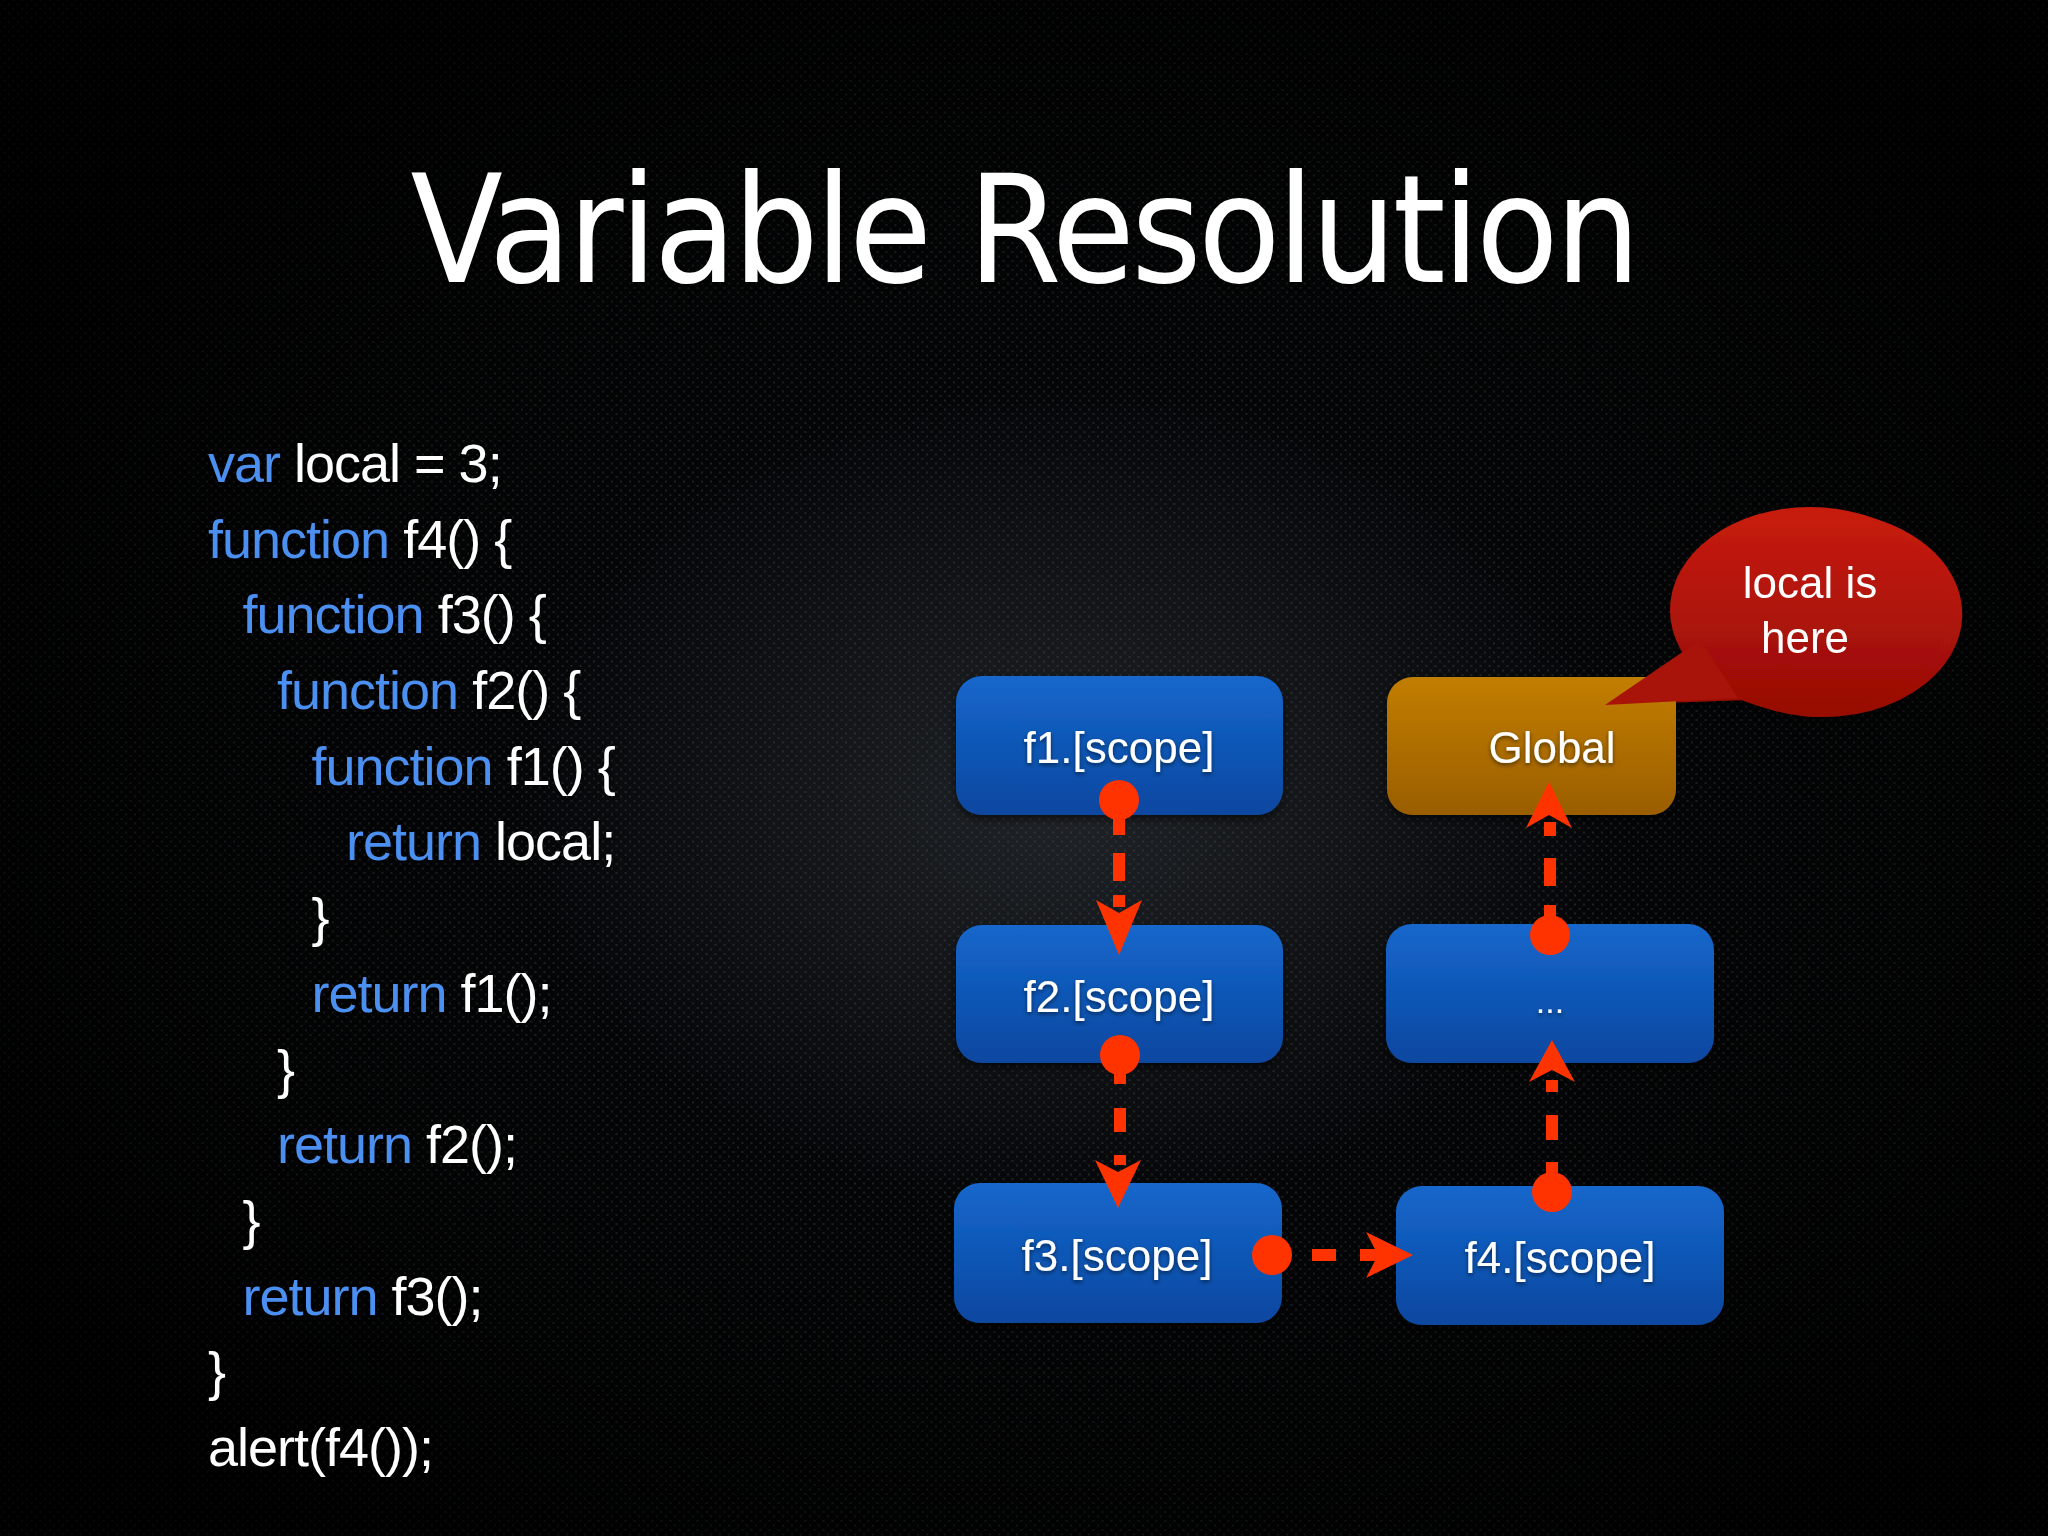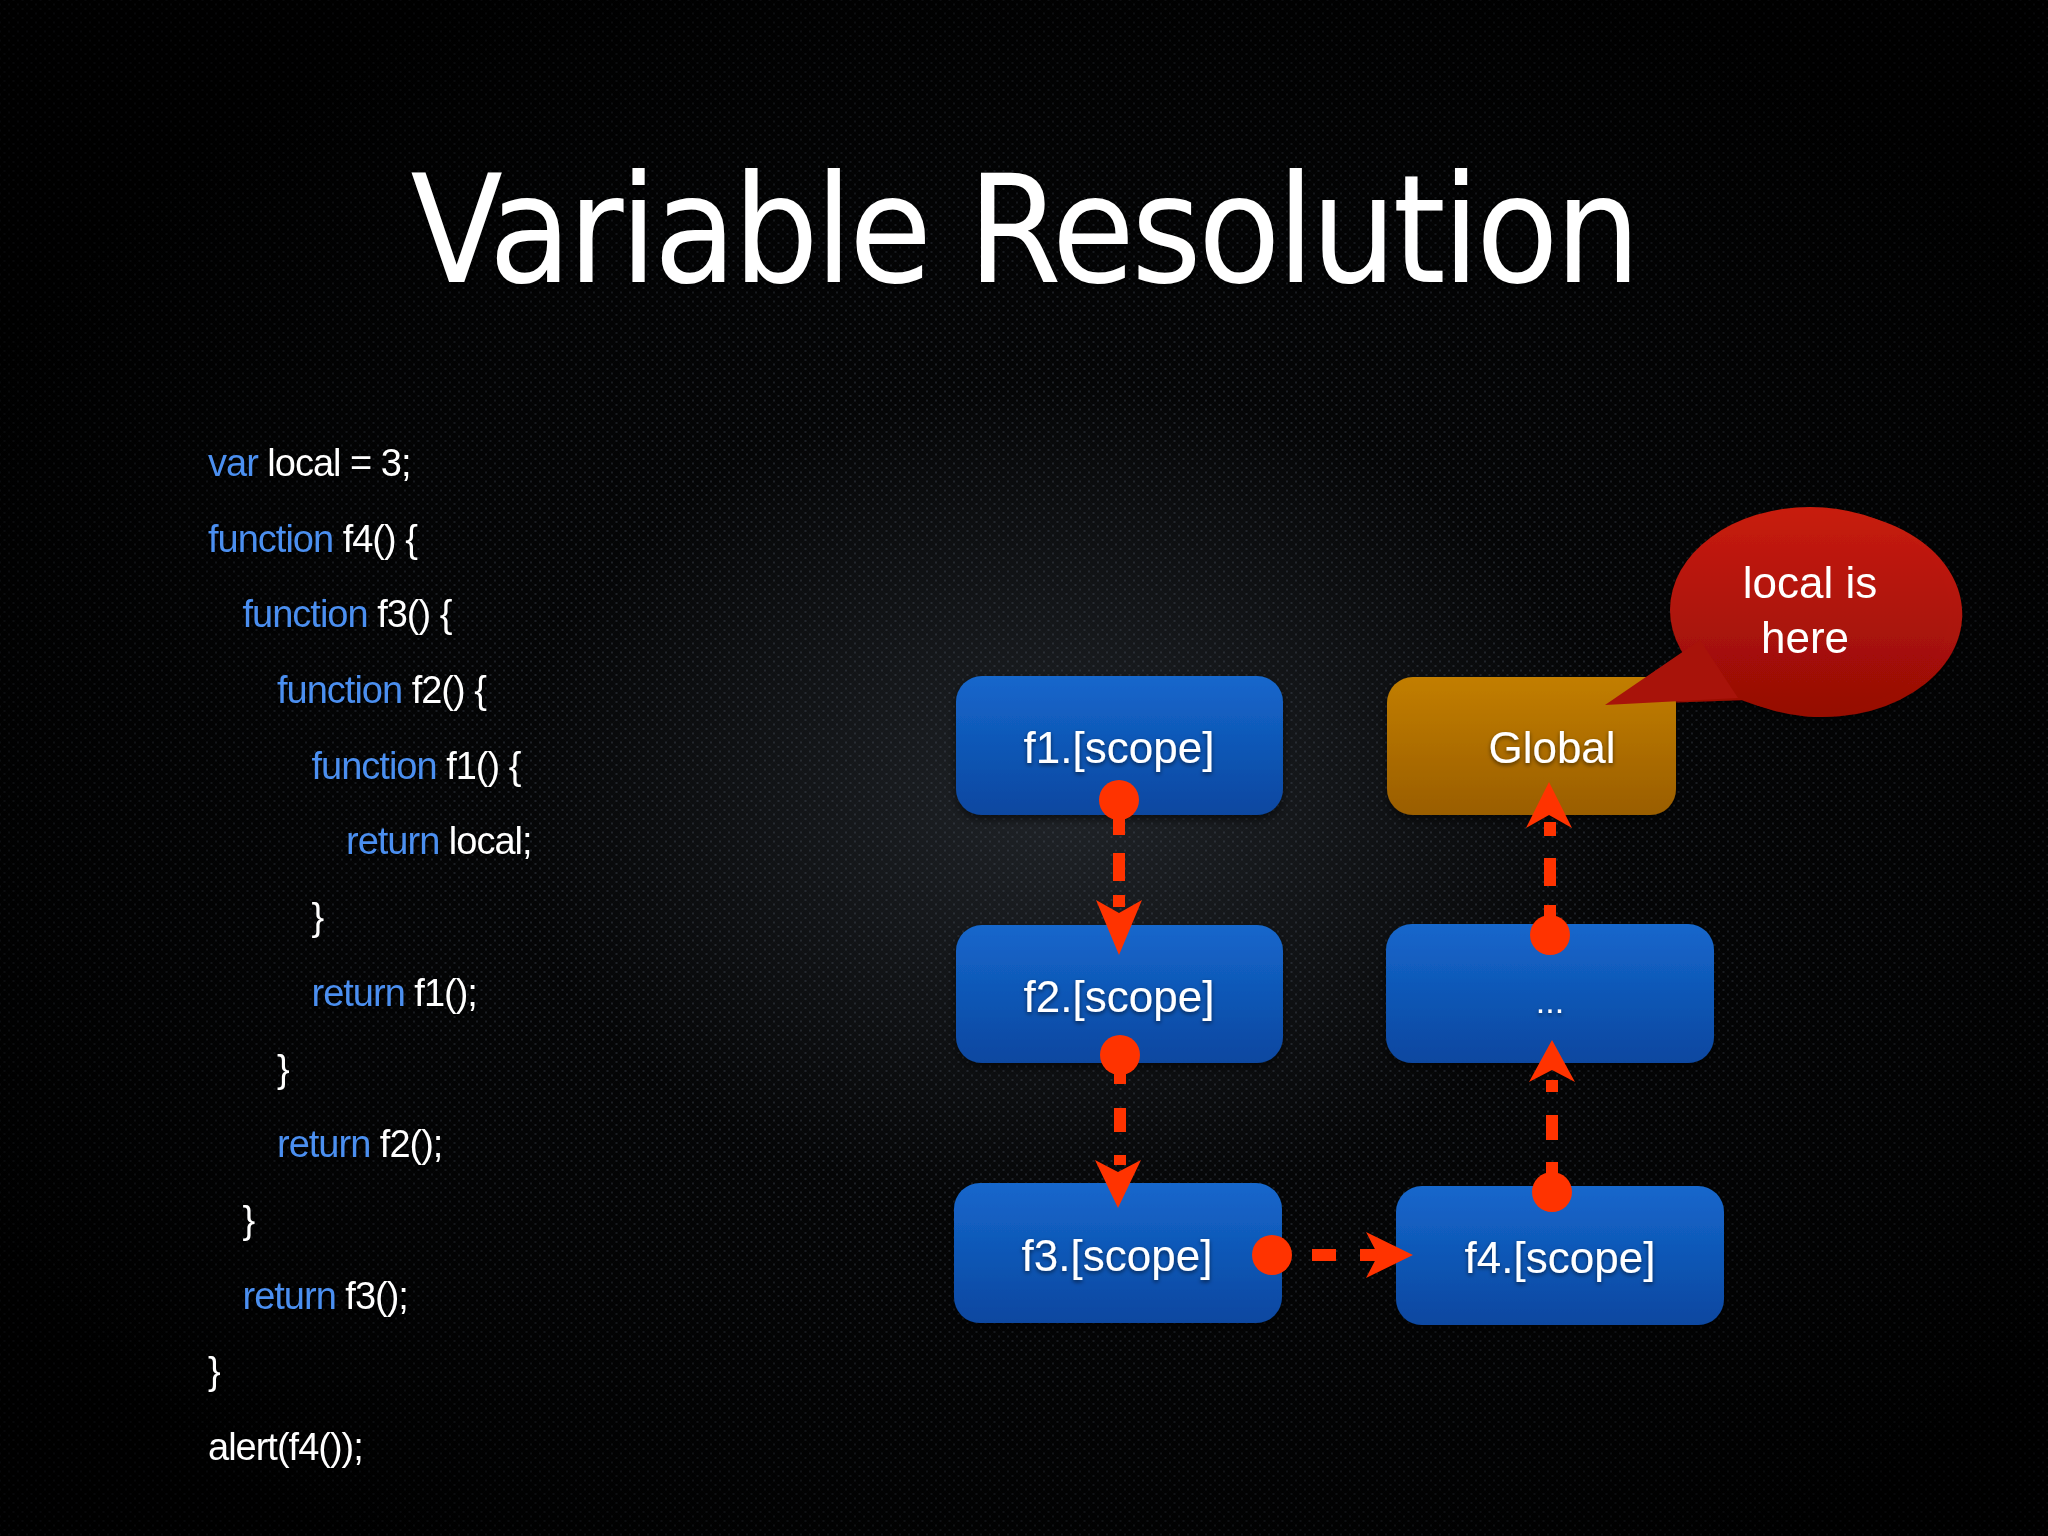--- a/index.html
+++ b/index.html
@@ -44,21 +44,21 @@
       letter-spacing: -4px;
       transform: scaleX(0.9);
       transform-origin: 1022px 0;
       text-shadow: 0 3px 6px rgba(0,0,0,0.6);
     }
     .code {
       position: absolute;
       left: 208px;
       top: 426px;
       font-family: "Liberation Sans", sans-serif;
-      font-size: 38px;
+      font-size: 54px;
       line-height: 75.7px;
       color: #ffffff;
       white-space: pre;
       letter-spacing: -1px;
       text-shadow: 0 2px 4px rgba(0,0,0,0.6);
     }
     .code-line { display: block; height: 75.7px; }
     .kw { color: #4b8ff0; }
     .diagram {
       position: absolute;

